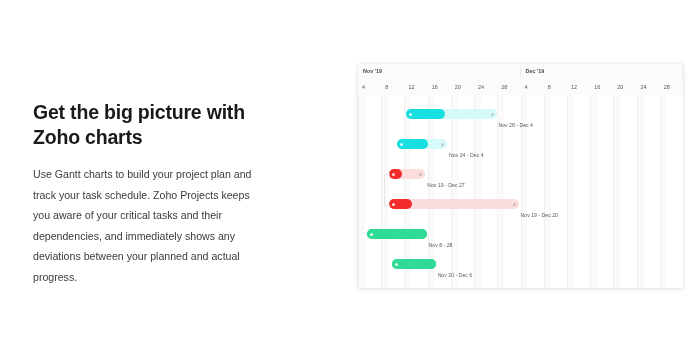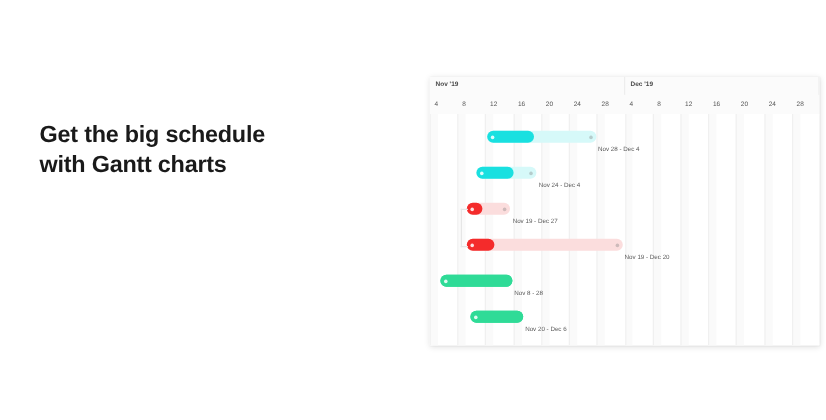--- a/index.html
+++ b/index.html
@@ -159,21 +159,22 @@
     border-top: 1px solid #e6e6e6;
     border-bottom: 1px solid #e6e6e6;
   }
 </style>
 </head>
 <body>
 
 <div id="root">
 
   <div class="copy">
-    <h1 class="copy-heading">Get the big schedule with Gantt charts</h1>
+    <h1 class="copy-heading">Get the big picture with Zoho charts</h1>
+    <p class="copy-body">Use Gantt charts to build your project plan and track your task schedule. Zoho Projects keeps you aware of your critical tasks and their dependencies, and immediately shows any deviations between your planned and actual progress.</p>
   </div>
 
   <div class="gantt-card">
 
     <div class="gantt-header">
       <div class="month-row" id="month-row">
           <div class="month-cell" style="left: 0%; width: 50%;">Nov '19</div>
           <div class="month-cell" style="left: 50%; width: 50%;">Dec '19</div>
         </div>
       <div class="tick-row" id="tick-row">

